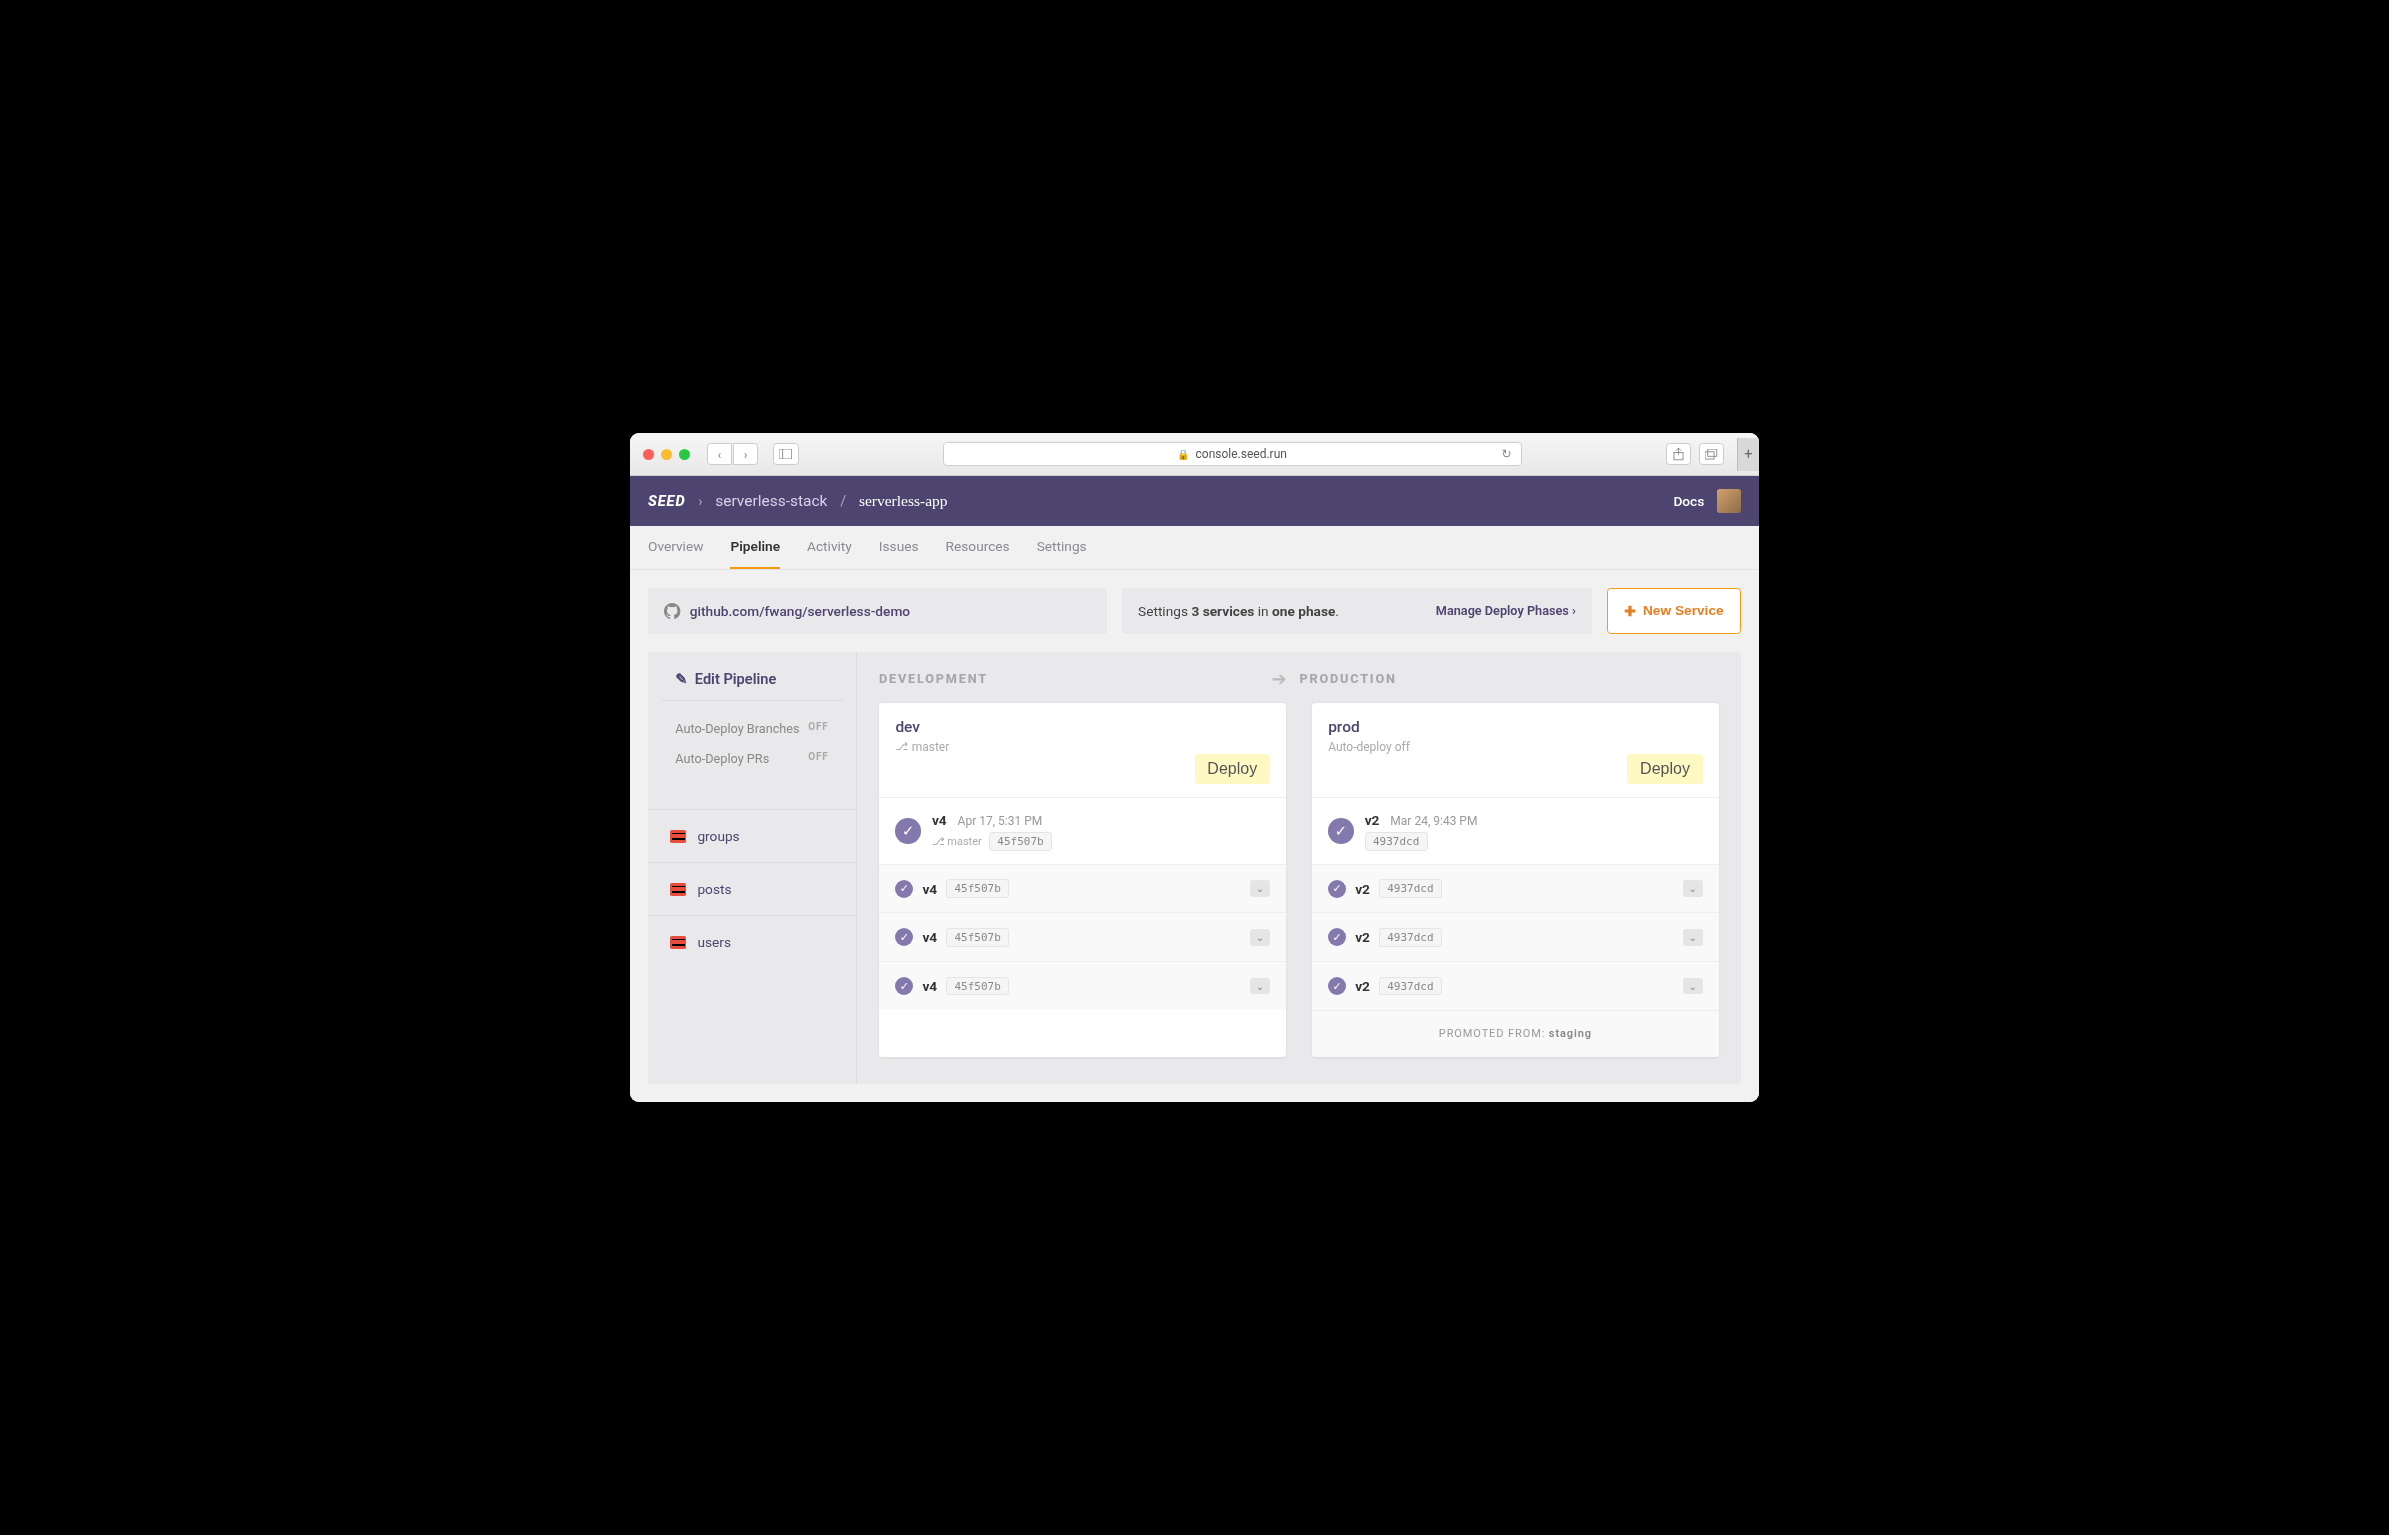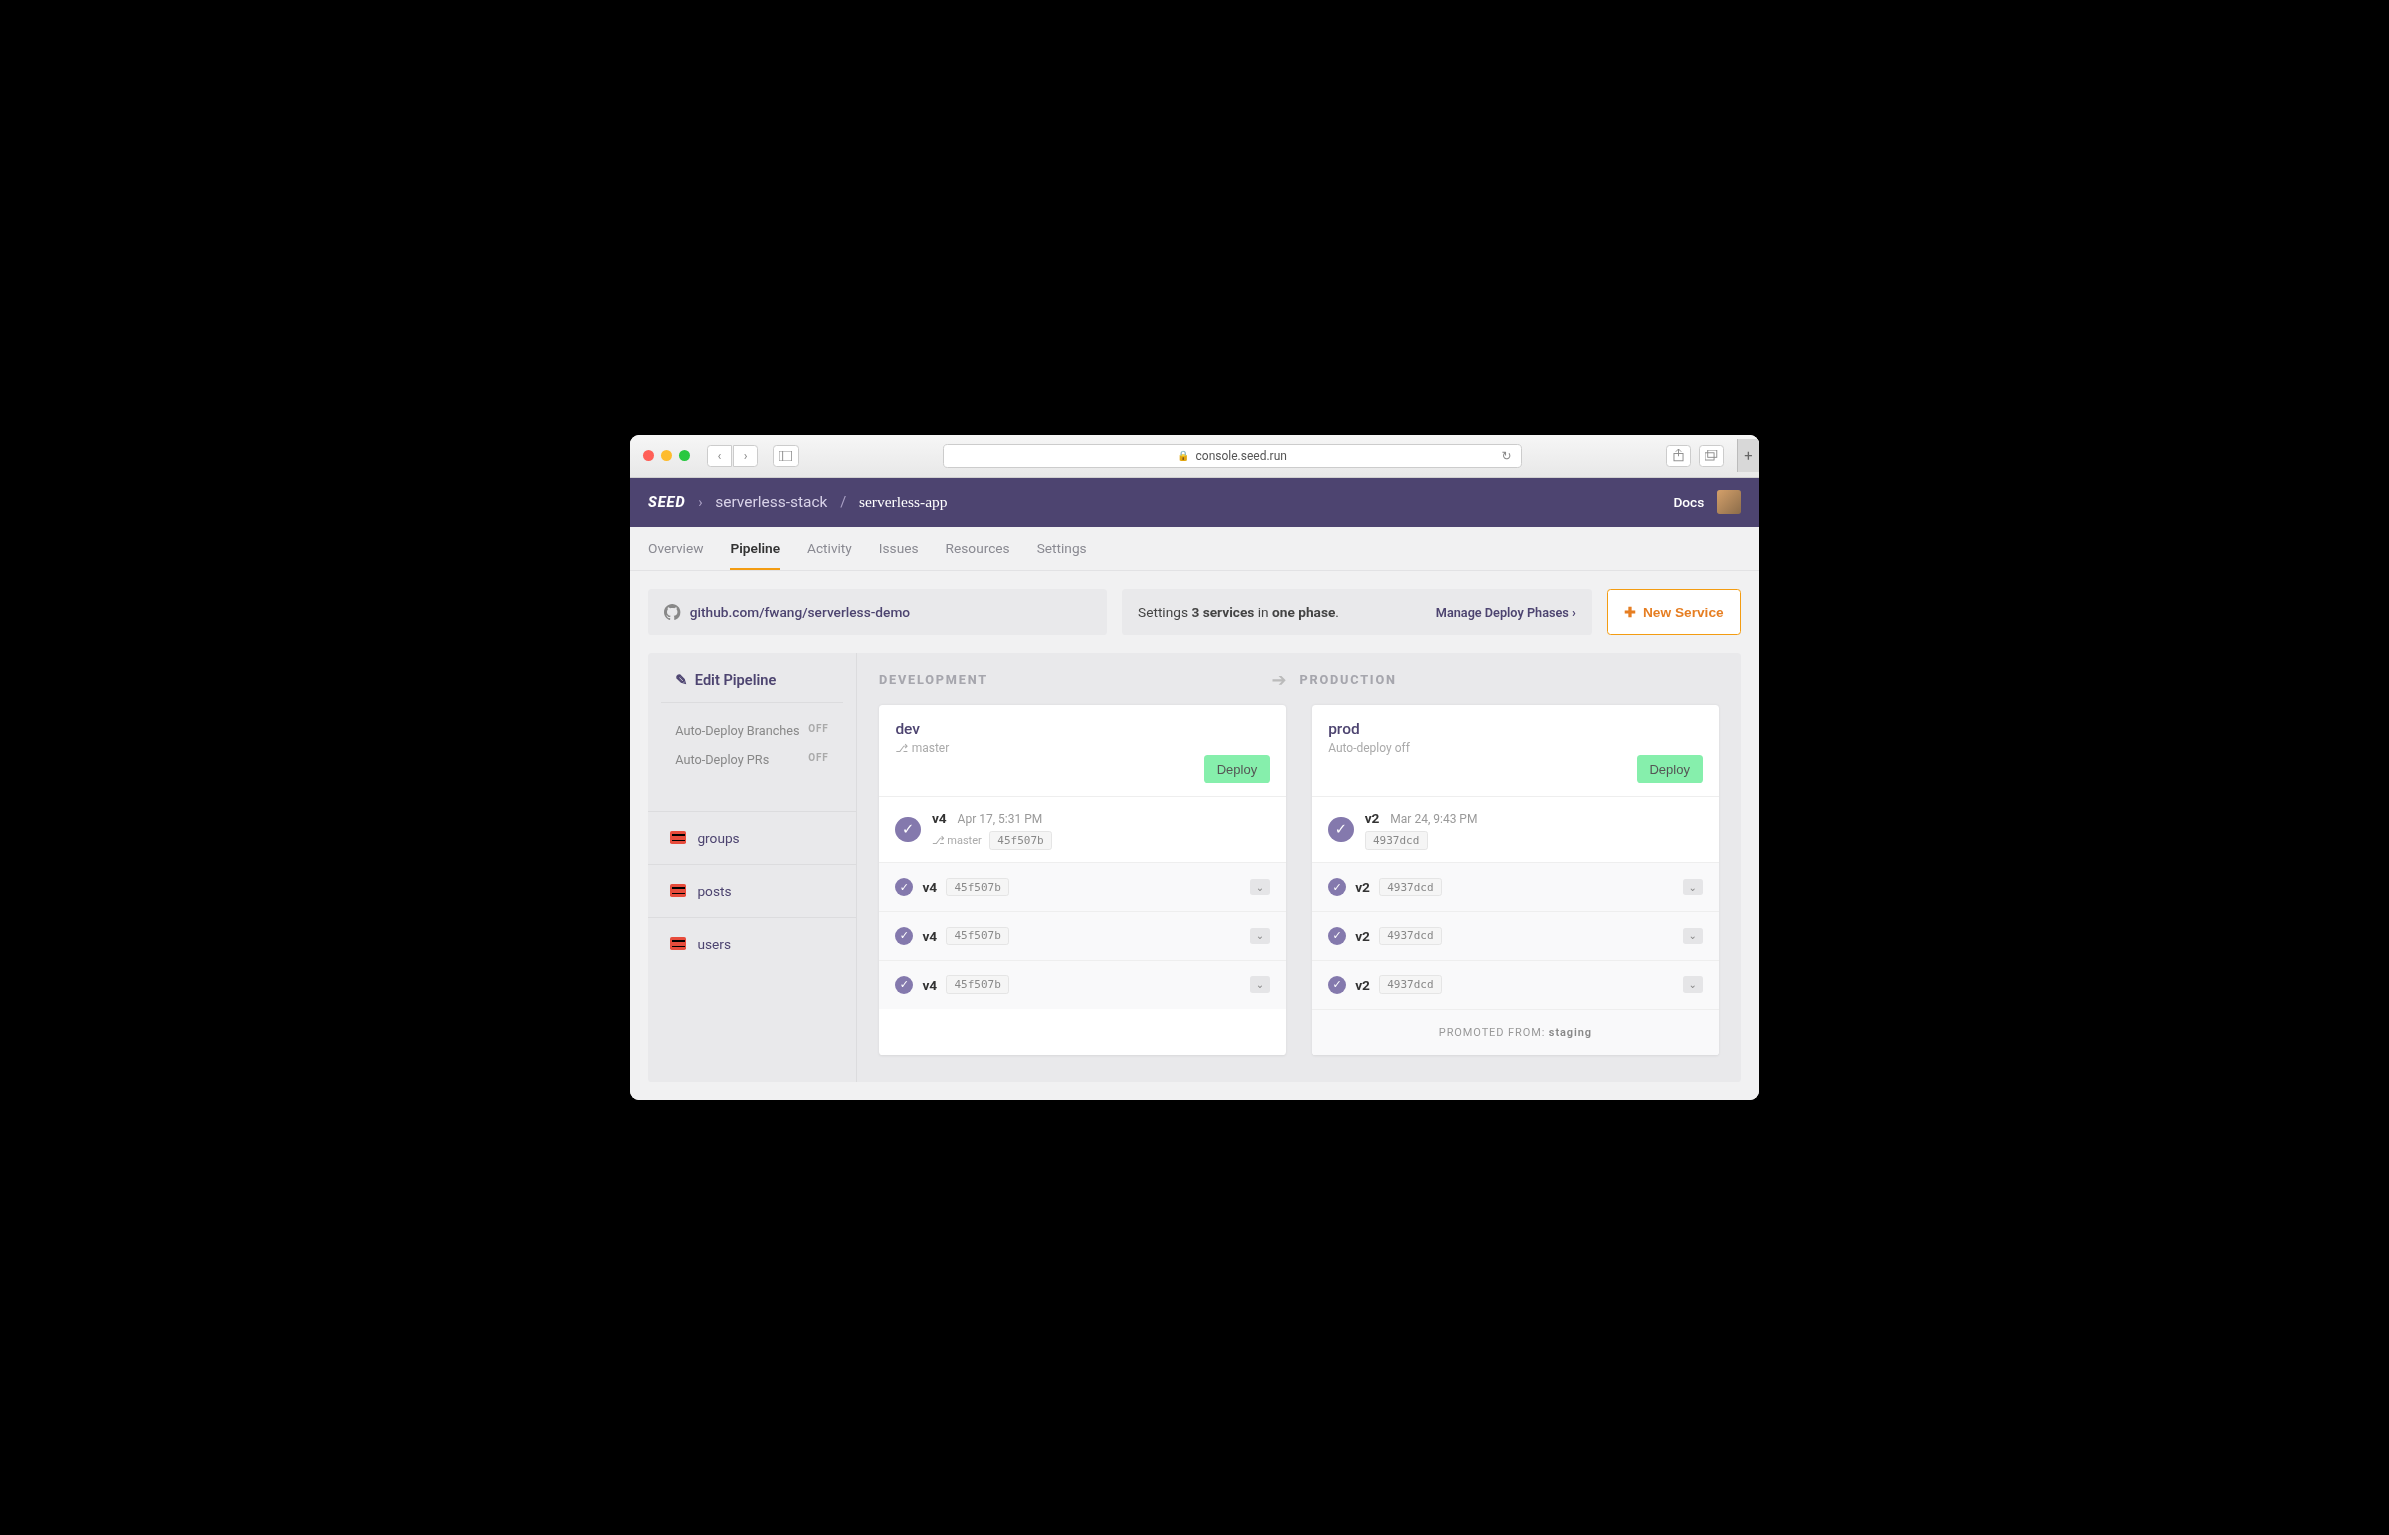--- a/index.html
+++ b/index.html
@@ -296,25 +296,25 @@
     .stage-sub {
       color: #aaa;
       font-size: 12px;
       margin-top: 3.6px;
       display: flex;
       align-items: center;
       gap: 3.6px;
     }
     .deploy-btn {
       margin-left: auto;
-      background: #86efac;
+      background: #fef9c3;
       border: none;
       border-radius: 3.6px;
       padding: 6.4px 12.7px;
-      font-size: 13px;
+      font-size: 16px;
       color: #555;
     }
     .build-row {
       padding: 12.7px 16.4px;
       display: flex;
       align-items: center;
       gap: 11px;
     }
     .check-circle {
       width: 25.5px; height: 25.5px;

